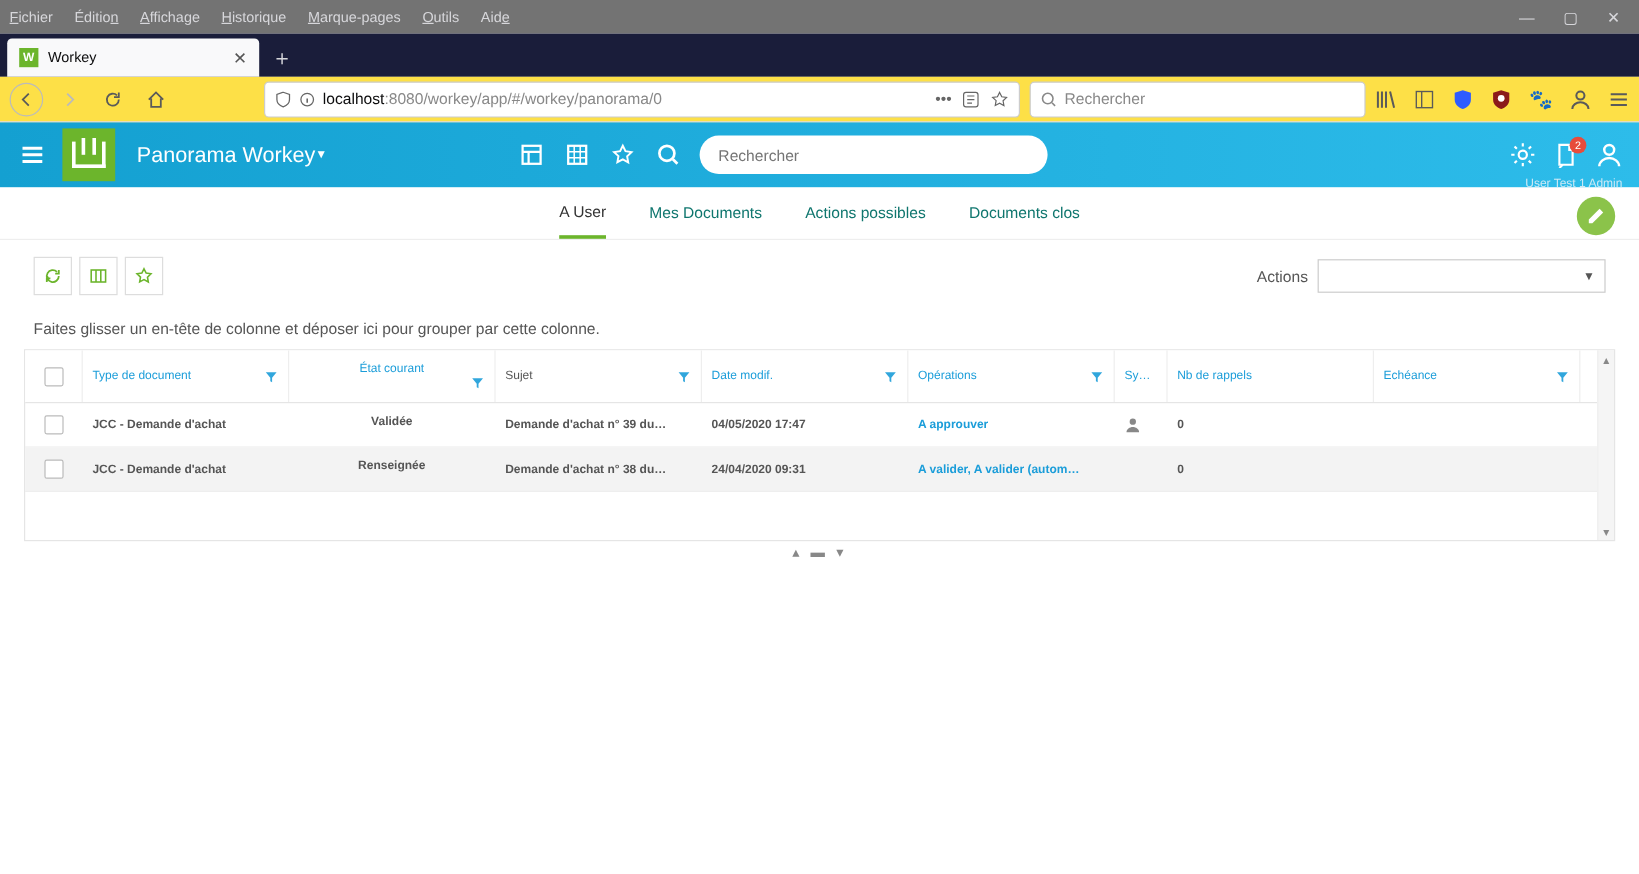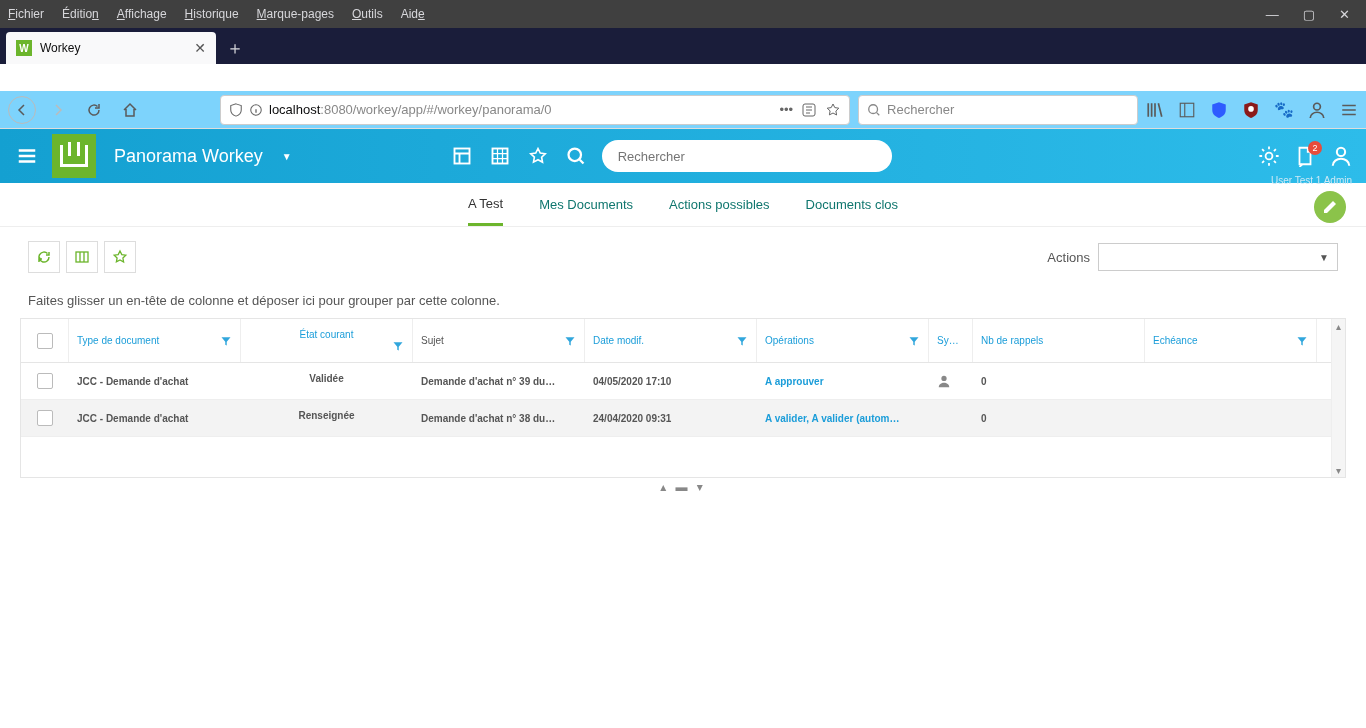--- a/index.html
+++ b/index.html
@@ -1,31 +1,31 @@
 <!DOCTYPE html>
 <html><head>
 <meta charset="utf-8">
 <style>
 * { margin: 0; padding: 0; box-sizing: border-box; font-family: -apple-system, BlinkMacSystemFont, "Segoe UI", Arial, sans-serif; }
 body { width: 1366px; height: 728px; overflow: hidden; background: #fff; }
 
 
-.browser-menubar { background: #404040; color: #d7d7db; height: 28px; display: flex; align-items: center; padding: 0 8px; font-size: 12px; }
+.browser-menubar { background: #737373; color: #d7d7db; height: 28px; display: flex; align-items: center; padding: 0 8px; font-size: 12px; }
 .browser-menubar .menu-item { margin-right: 18px; cursor: pointer; }
 .browser-menubar .menu-item u { text-decoration: underline; }
 .window-controls { margin-left: auto; display: flex; gap: 24px; padding-right: 8px; }
 .window-controls span { cursor: pointer; font-size: 13px; }
 
 .tab-strip { background: #1a1d3a; height: 36px; display: flex; align-items: flex-end; padding-left: 6px; }
 .browser-tab { background: #f9f9fa; height: 32px; display: flex; align-items: center; padding: 0 10px; border-radius: 4px 4px 0 0; min-width: 210px; font-size: 12px; color: #0c0c0d; gap: 8px; }
 .browser-tab .favicon { width: 16px; height: 16px; background: #6cb52c; display: inline-flex; align-items: center; justify-content: center; color: #fff; font-weight: bold; font-size: 10px; }
 .tab-close { margin-left: auto; color: #555; cursor: pointer; font-size: 14px; }
 .new-tab-btn { color: #d7d7db; margin-left: 10px; font-size: 18px; cursor: pointer; height: 32px; display: flex; align-items: center; }
 
-.nav-toolbar { background: #7dd3fc; height: 38px; display: flex; align-items: center; padding: 0 8px; gap: 8px; border-bottom: 1px solid #ddd; margin-top: 27px; }
+.nav-toolbar { background: #fde047; height: 38px; display: flex; align-items: center; padding: 0 8px; gap: 8px; border-bottom: 1px solid #ddd; }
 .nav-btn { width: 28px; height: 28px; display: flex; align-items: center; justify-content: center; color: #5a5a5a; border-radius: 4px; cursor: pointer; }
 .nav-btn.circled { border: 1px solid #bbb; border-radius: 50%; }
 .nav-btn.disabled { color: #bbb; }
 .url-bar { flex: 1; max-width: 640px; height: 30px; border: 1px solid #ccc; border-radius: 4px; background: #fff; display: flex; align-items: center; padding: 0 8px; gap: 6px; color: #555; font-size: 13px; }
 .url-bar .url-text { flex: 1; white-space: nowrap; overflow: hidden; }
 .url-bar .url-text .host { color: #0c0c0d; }
 .url-bar .url-text .dim { color: #888; }
 .url-icons { margin-left: auto; display: flex; gap: 8px; color: #666; }
 .search-bar { width: 280px; height: 30px; border: 1px solid #ccc; border-radius: 4px; background: #fff; display: flex; align-items: center; padding: 0 8px; gap: 6px; color: #888; font-size: 13px; }
 .toolbar-right { margin-left: auto; display: flex; gap: 14px; color: #5a5a5a; align-items: center; }
@@ -34,21 +34,21 @@
 .ublock-icon { color: #c1272d; }
 
 
 .app-header { background: linear-gradient(to right, #14a0d1, #2dbcea); height: 54px; display: flex; align-items: center; color: #fff; padding: 0 14px 0 10px; }
 .hamburger { cursor: pointer; padding: 6px; }
 .app-logo { width: 44px; height: 44px; background: #6cb52c; margin-left: 8px; display: flex; align-items: center; justify-content: center; }
 .app-logo-inner { width: 28px; height: 22px; border: 3px solid #fff; border-top: none; position: relative; }
 .app-logo-inner::before, .app-logo-inner::after { content: ''; position: absolute; width: 3px; height: 14px; background: #fff; top: -3px; }
 .app-logo-inner::before { left: 5px; }
 .app-logo-inner::after { right: 5px; }
-.app-title { margin-left: 18px; font-size: 18px; font-weight: 400; display: flex; align-items: center; gap: 19px; cursor: pointer; }
+.app-title { margin-left: 18px; font-size: 18px; font-weight: 400; display: flex; align-items: center; gap: 0; cursor: pointer; }
 .header-icons { margin-left: 160px; display: flex; gap: 18px; align-items: center; }
 .header-icons .hicon { cursor: pointer; color: #fff; }
 .app-search { background: #fff; border-radius: 18px; height: 32px; width: 290px; margin-left: 16px; display: flex; align-items: center; padding: 0 16px; }
 .app-search input { border: none; outline: none; font-size: 13px; width: 100%; color: #555; }
 .header-right { margin-left: auto; display: flex; align-items: flex-start; gap: 14px; position: relative; }
 .header-right .hicon { cursor: pointer; position: relative; }
 .notif-badge { position: absolute; top: -4px; right: -6px; background: #e74c3c; color: #fff; border-radius: 50%; width: 14px; height: 14px; font-size: 9px; display: flex; align-items: center; justify-content: center; }
 .user-label { position: absolute; top: 30px; right: 0; font-size: 10px; color: #cde9f5; white-space: nowrap; }
 
 
@@ -259,21 +259,21 @@
       <svg width="22" height="22" viewBox="0 0 16 16">
           <circle cx="8" cy="5" r="3" stroke="#fff" fill="none" stroke-width="1.5"></circle>
           <path d="M2 15c0-3 3-5 6-5s6 2 6 5" stroke="#fff" fill="none" stroke-width="1.5"></path>
         </svg>
     </span>
     <span class="user-label">User Test 1 Admin</span>
   </div>
 </div>
 
 <div class="content-tabs">
-  <div class="content-tab active">A Test</div>
+  <div class="content-tab active">A User</div>
   <div class="content-tab">Mes Documents</div>
   <div class="content-tab">Actions possibles</div>
   <div class="content-tab">Documents clos</div>
   <div class="fab">
     <svg width="16" height="16" viewBox="0 0 16 16">
         <path d="M11 2l3 3-9 9H2v-3z" fill="#fff"></path>
       </svg>
   </div>
 </div>
 
@@ -367,21 +367,21 @@
           </div>
       </div>
 
       <div class="trow">
         <div class="td col-check">
             <div class="checkbox"></div>
           </div>
         <div class="td col-type">JCC - Demande d'achat</div>
         <div class="td col-etat">Validée</div>
         <div class="td col-sujet">Demande d'achat n° 39 du…</div>
-        <div class="td col-date">04/05/2020 17:10</div>
+        <div class="td col-date">04/05/2020 17:47</div>
         <div class="td col-oper link">A approuver</div>
         <div class="td col-sync">
             <svg width="14" height="14" viewBox="0 0 16 16">
               <circle cx="8" cy="5" r="3" fill="#888"></circle>
               <path d="M2 15c0-3 3-5 6-5s6 2 6 5" fill="#888"></path>
             </svg>
           </div>
         <div class="td col-rappel">0</div>
         <div class="td col-eche"></div>
       </div>

